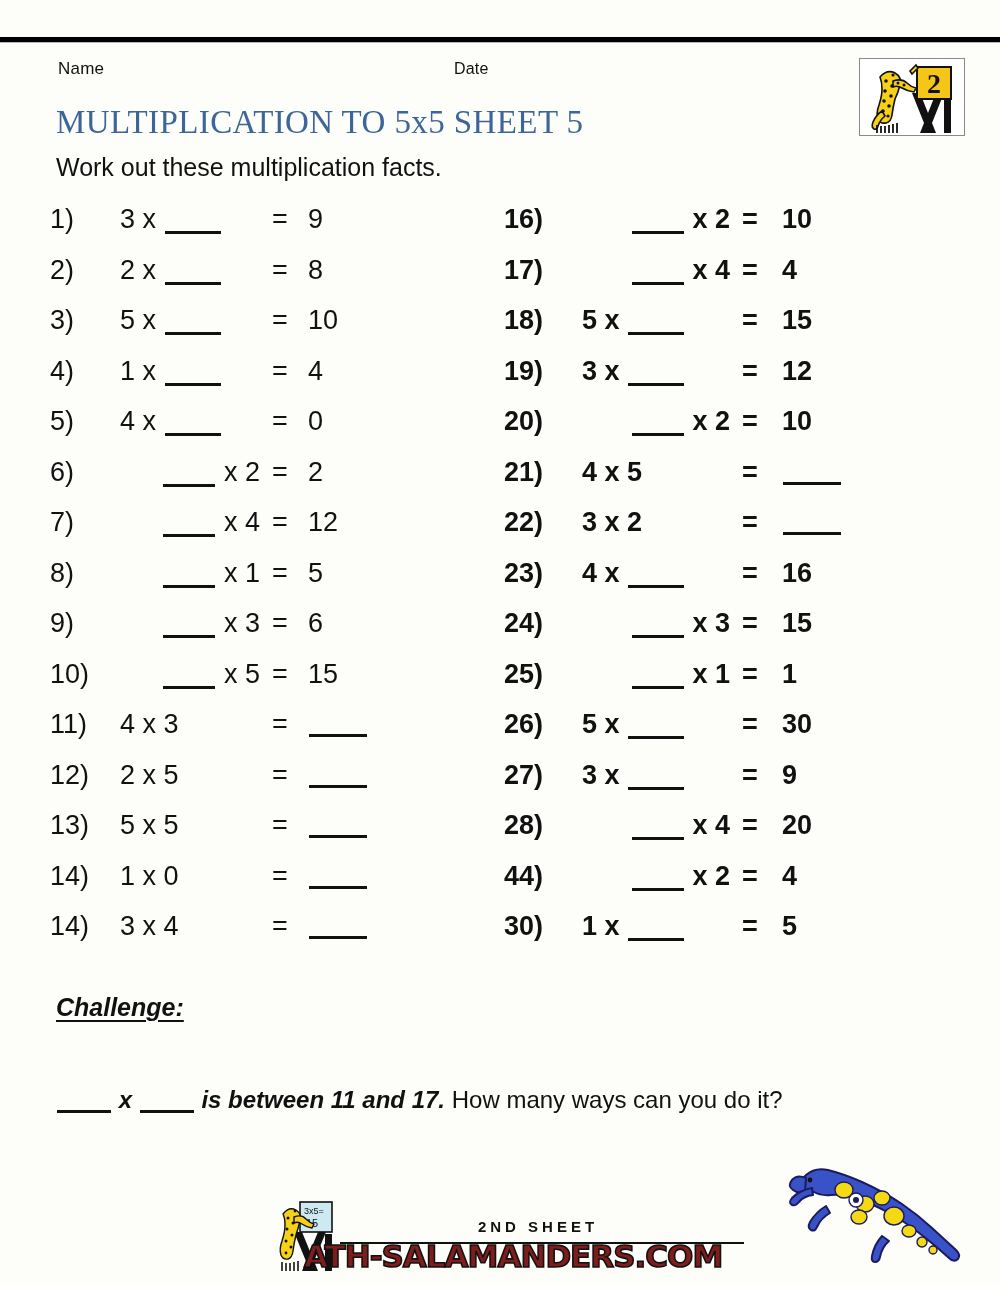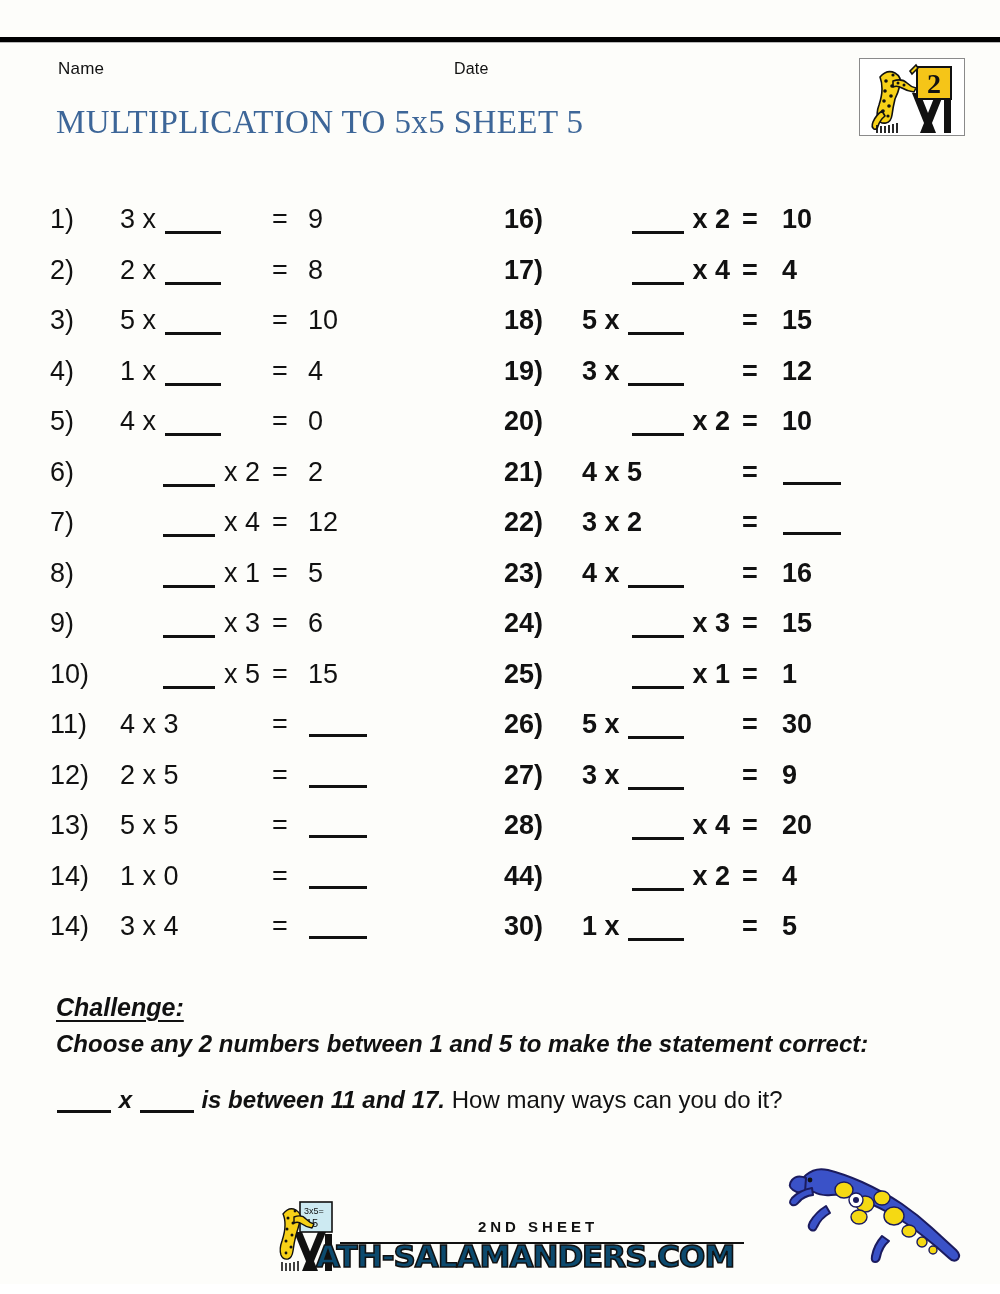--- a/index.html
+++ b/index.html
@@ -188,27 +188,27 @@
   .footer-rule {
     position: absolute;
     left: 340px;
     top: 1242px;
     width: 404px;
     height: 2px;
     background: #111111;
   }
   .footer-url {
     position: absolute;
-    left: 316px;
+    left: 304px;
     top: 1238px;
     font-family: "DejaVu Sans", sans-serif;
     font-size: 31px;
     font-weight: bold;
     letter-spacing: -1px;
-    color: #0c4a6e;
+    color: #7f1d1d;
     -webkit-text-stroke: 1.6px #111111;
     white-space: nowrap;
   }
   .footer-sal {
     position: absolute;
     left: 278px;
     top: 1196px;
     width: 68px;
     height: 76px;
   }
@@ -225,20 +225,21 @@
 <body>
 
 <div class="page">
 
   <div class="top-rule"></div>
 
   <div class="hdr-name">Name</div>
   <div class="hdr-date">Date</div>
 
   <div class="title">MULTIPLICATION TO 5x5 SHEET 5</div>
+  <div class="subtitle">Work out these multiplication facts.</div>
 
   <div class="logo-box">
     <svg width="104" height="76" viewBox="0 0 104 76">
 
       <g fill="#111111">
         <polygon points="52,34 60,34 76,74 68,74"></polygon>
         <polygon points="76,34 84,34 68,74 60,74"></polygon>
         <polygon points="84,34 92,34 92,74 84,74" opacity="0"></polygon>
         <polygon points="84,36 91,36 91,74 84,74"></polygon>
         <polygon points="63,34 70,34 70,74 63,74" opacity="0"></polygon>
@@ -462,21 +463,20 @@
       </div>
       <div class="qrow">
         <span class="q-num">30)</span>
         <span class="q-expr"><span>1 x </span><span class="blank"></span></span>
         <span class="q-eq">=</span>
         <span class="q-ans">5</span>
       </div>
     </div>
 
   <div class="challenge-head">Challenge:</div>
-  <div class="challenge-line">Choose any 2 numbers between 1 and 5 to make the statement correct:</div>
   <div class="challenge-stmt">
     <span class="blank"></span>
     <span class="it">x</span>
     <span class="blank"></span>
     <span class="it">is between 11 and 17.</span>
     <span>How many ways can you do it?</span>
   </div>
 
   <div class="footer-sal">
     <svg width="68" height="76" viewBox="0 0 68 76">

